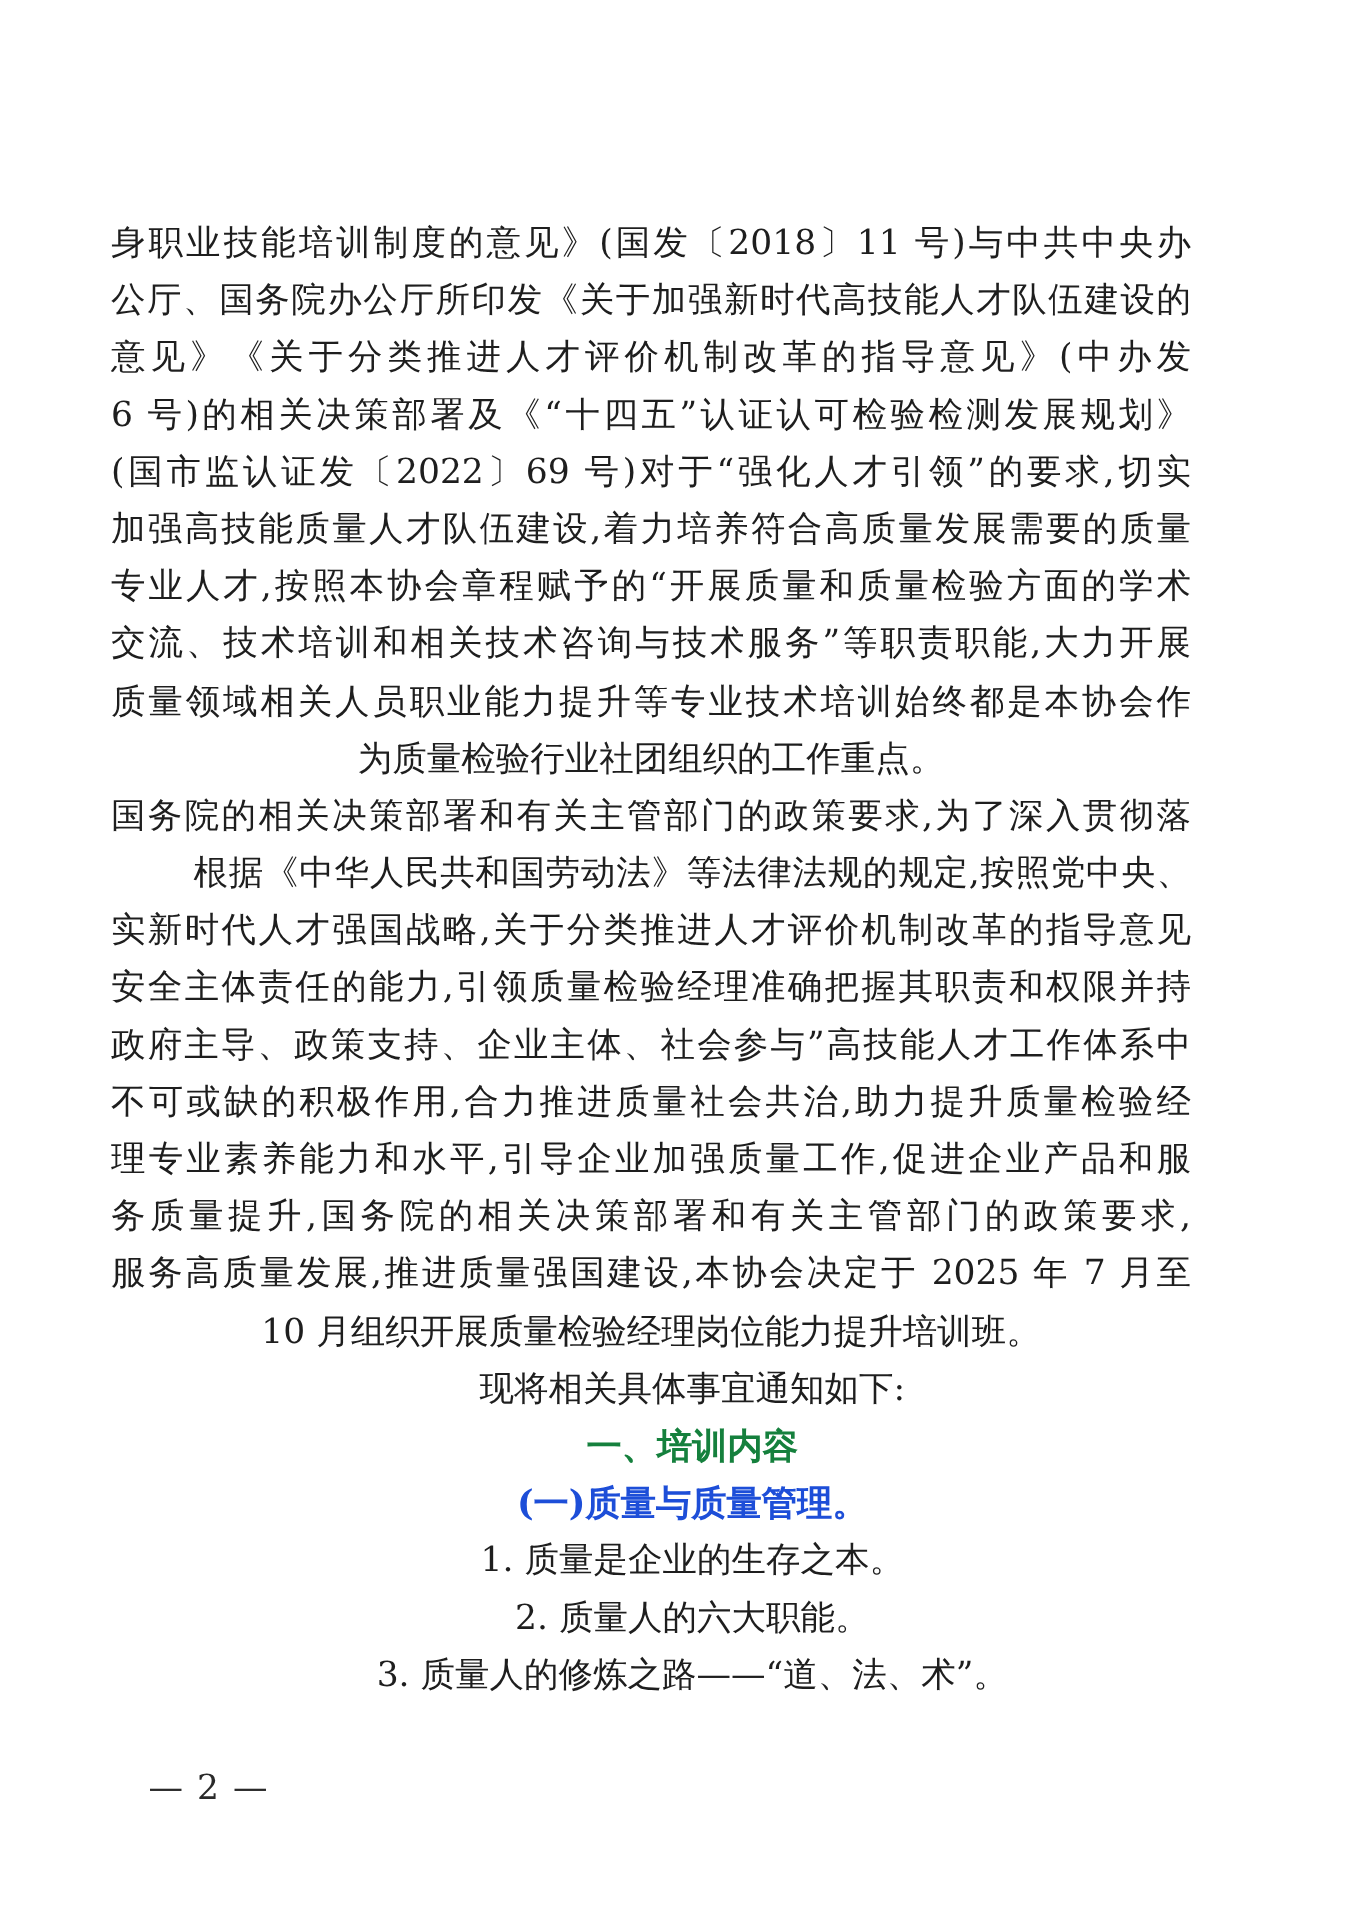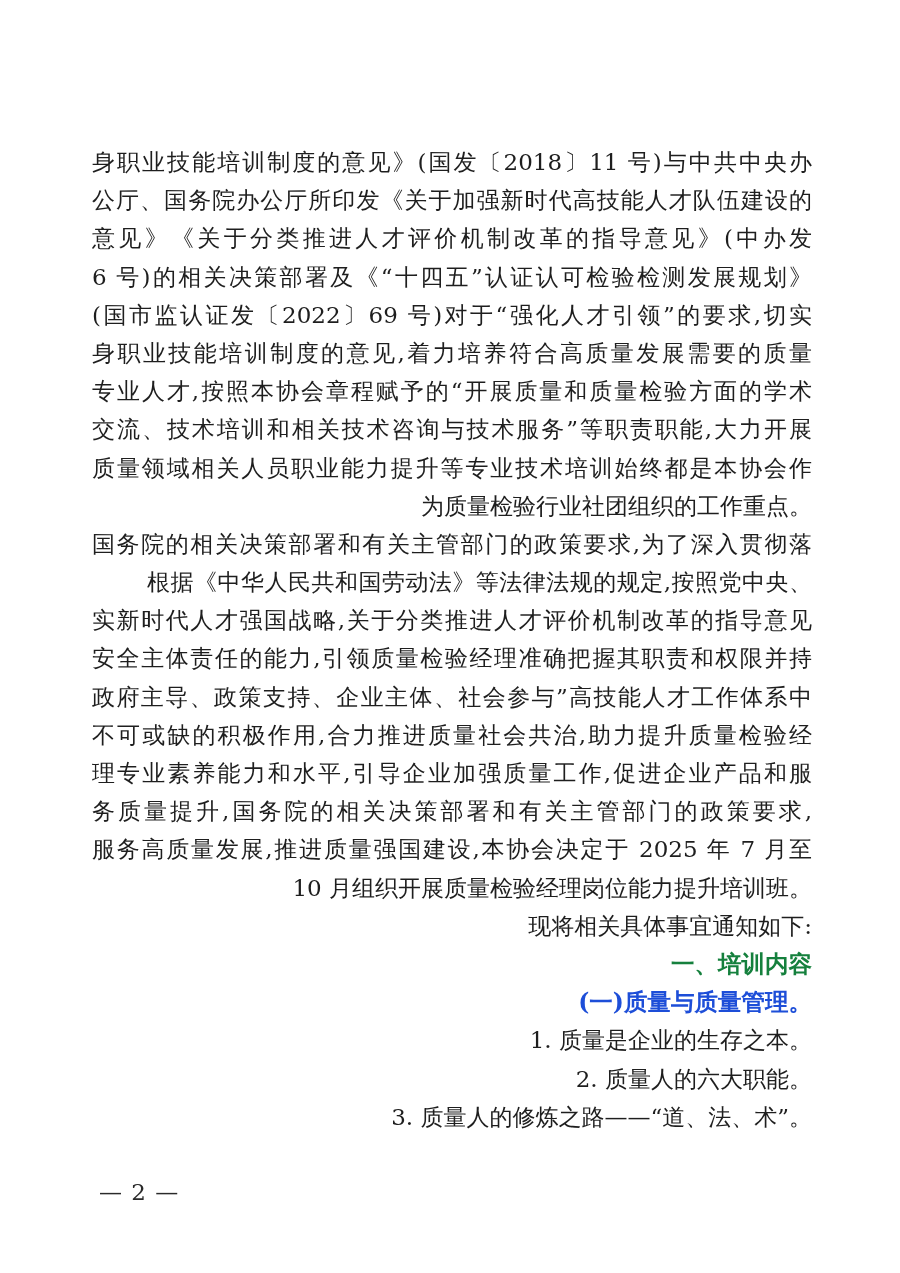--- a/index.html
+++ b/index.html
@@ -12,29 +12,29 @@
     font-family: "DejaVu Serif", "Liberation Serif", serif;
     color: #1e1e1e;
   }
   .page {
     position: absolute;
     inset: 0;
     background: #ffffff;
   }
   .text-block {
     position: absolute;
-    left: 92px;
+    left: 74px;
     top: 143px;
     width: 720px;
   }
   .line {
     height: 38.2px;
     line-height: 38.2px;
     font-size: 23px;
-    text-align: right;
+    text-align: center;
     overflow: hidden;
     white-space: normal;
   }
   .just {
     text-align: justify;
     text-align-last: justify;
     text-justify: inter-character;
   }
   .indent {
     text-indent: 55px;
@@ -65,21 +65,21 @@
 
 <div class="page">
 
   <div class="text-block">
 
     <div class="line just">身职业技能培训制度的意见》(国发〔2018〕11 号)与中共中央办</div>
     <div class="line just">公厅、国务院办公厅所印发《关于加强新时代高技能人才队伍建设的</div>
     <div class="line just">意见》《关于分类推进人才评价机制改革的指导意见》(中办发〔2018〕</div>
     <div class="line just">6 号)的相关决策部署及《“十四五”认证认可检验检测发展规划》</div>
     <div class="line just">(国市监认证发〔2022〕69 号)对于“强化人才引领”的要求,切实</div>
-    <div class="line just">身职业技能培训制度的意见,着力培养符合高质量发展需要的质量</div>
+    <div class="line just">加强高技能质量人才队伍建设,着力培养符合高质量发展需要的质量</div>
     <div class="line just">专业人才,按照本协会章程赋予的“开展质量和质量检验方面的学术</div>
     <div class="line just">交流、技术培训和相关技术咨询与技术服务”等职责职能,大力开展</div>
     <div class="line just">质量领域相关人员职业能力提升等专业技术培训始终都是本协会作</div>
     <div class="line">为质量检验行业社团组织的工作重点。</div>
 
     <div class="line just">国务院的相关决策部署和有关主管部门的政策要求,为了深入贯彻落</div>
     <div class="line just indent">根据《中华人民共和国劳动法》等法律法规的规定,按照党中央、</div>
     <div class="line just">实新时代人才强国战略,关于分类推进人才评价机制改革的指导意见</div>
     <div class="line just">安全主体责任的能力,引领质量检验经理准确把握其职责和权限并持</div>
     <div class="line just">政府主导、政策支持、企业主体、社会参与”高技能人才工作体系中</div>

